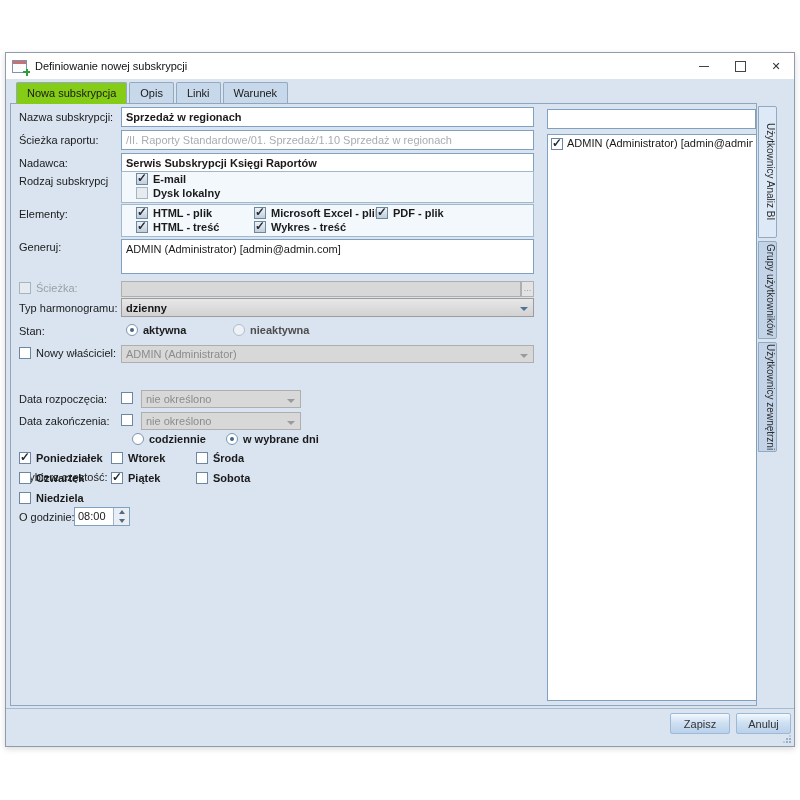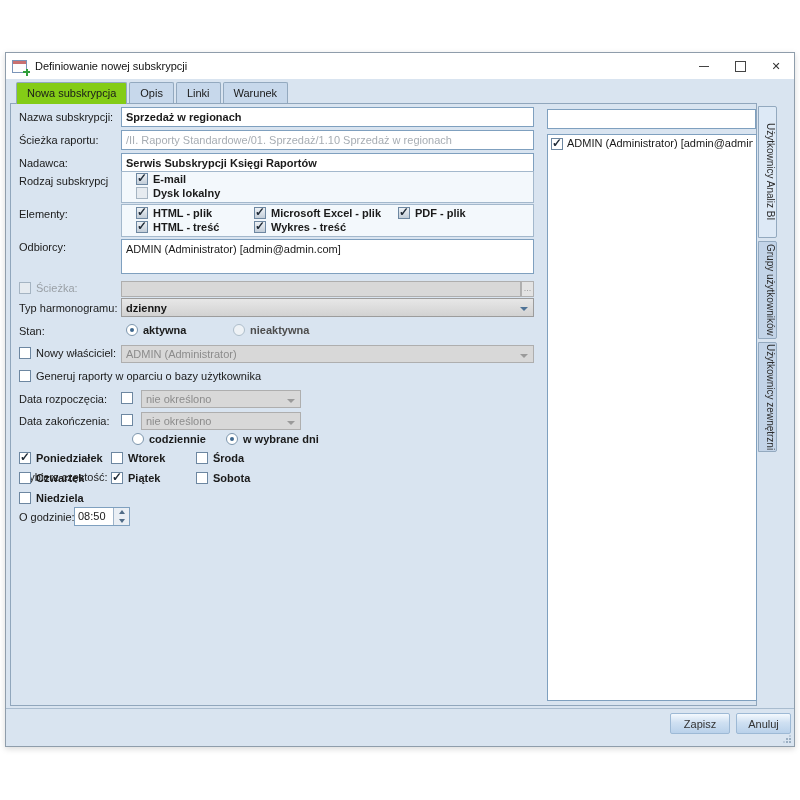--- a/index.html
+++ b/index.html
@@ -144,34 +144,34 @@
   <span class="lbl" style="left:13px;top:155px;">Elementy:</span>
   <div class="gbox" style="left:115px;top:151px;width:413px;height:33px;"></div>
   <div class="cbrow" style="left:130px;top:154px;">
     <span class="cb shaded checked"></span>
     <span class="txt">HTML - plik</span>
   </div>
   <div class="cbrow" style="left:248px;top:154px;">
     <span class="cb shaded checked"></span>
     <span class="txt">Microsoft Excel - plik</span>
   </div>
-  <div class="cbrow" style="left:370px;top:154px;margin-left:22px;">
+  <div class="cbrow" style="left:370px;top:154px;">
     <span class="cb shaded checked"></span>
     <span class="txt">PDF - plik</span>
   </div>
   <div class="cbrow" style="left:130px;top:168px;">
     <span class="cb shaded checked"></span>
     <span class="txt">HTML - treść</span>
   </div>
   <div class="cbrow" style="left:248px;top:168px;">
     <span class="cb shaded checked"></span>
     <span class="txt">Wykres - treść</span>
   </div>
 
-  <span class="lbl" style="left:13px;top:188px;">Odbiorcy:</span>
+  <span class="lbl" style="left:13px;top:188px;">Generuj:</span>
   <div class="field textarea" style="left:115px;top:186px;width:413px;height:35px;">
     <span>ADMIN (Administrator) [admin@admin.com]</span>
   </div>
 
   <div class="cbrow" style="left:13px;top:229px;">
     <span class="cb dim"></span>
     <span class="txt gray" style="font-weight:400;">Ścieżka:</span>
   </div>
   <div class="field disabled" style="left:115px;top:228px;width:400px;height:16px;">
     <span></span>
@@ -196,24 +196,20 @@
 
   <div class="cbrow" style="left:13px;top:294px;">
     <span class="cb"></span>
     <span class="txt" style="font-weight:400;">Nowy właściciel:</span>
   </div>
   <div class="field combo disabled" style="left:115px;top:292px;width:413px;height:18px;">
     <span>ADMIN (Administrator)</span>
     <span class="chev"></span>
   </div>
 
-  <div class="cbrow" style="left:13px;top:317px;">
-    <span class="cb"></span>
-    <span class="txt" style="font-weight:400;">Generuj raporty w oparciu o bazy użytkownika</span>
-  </div>
 
   <span class="lbl" style="left:13px;top:340px;">Data rozpoczęcia:</span>
   <span class="cb" style="position:absolute;left:115px;top:339px;"></span>
   <div class="field combo disabled" style="left:135px;top:337px;width:160px;height:18px;">
     <span>nie określono</span>
     <span class="chev"></span>
   </div>
 
   <span class="lbl" style="left:13px;top:362px;">Data zakończenia:</span>
   <span class="cb" style="position:absolute;left:115px;top:361px;"></span>
@@ -256,21 +252,21 @@
     <span class="cb"></span>
     <span class="txt">Sobota</span>
   </div>
   <div class="cbrow" style="left:13px;top:439px;">
     <span class="cb"></span>
     <span class="txt">Niedziela</span>
   </div>
 
   <span class="lbl" style="left:13px;top:458px;">O godzinie:</span>
   <div class="spin" style="left:68px;top:454px;width:56px;height:19px;">
-    <span class="val">08:50</span>
+    <span class="val">08:00</span>
     <span class="arrows">
       <span>
           <i class="tri-up"></i>
         </span>
       <span>
           <i class="tri-dn"></i>
         </span>
     </span>
   </div>
 

